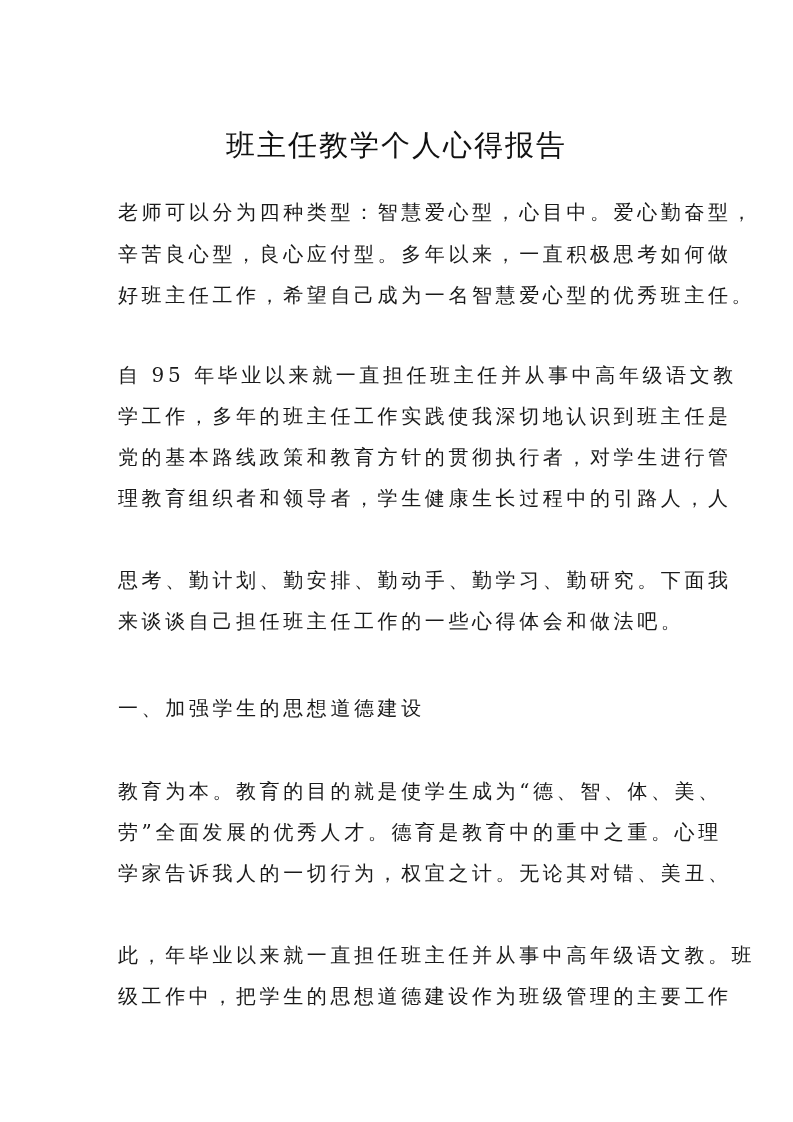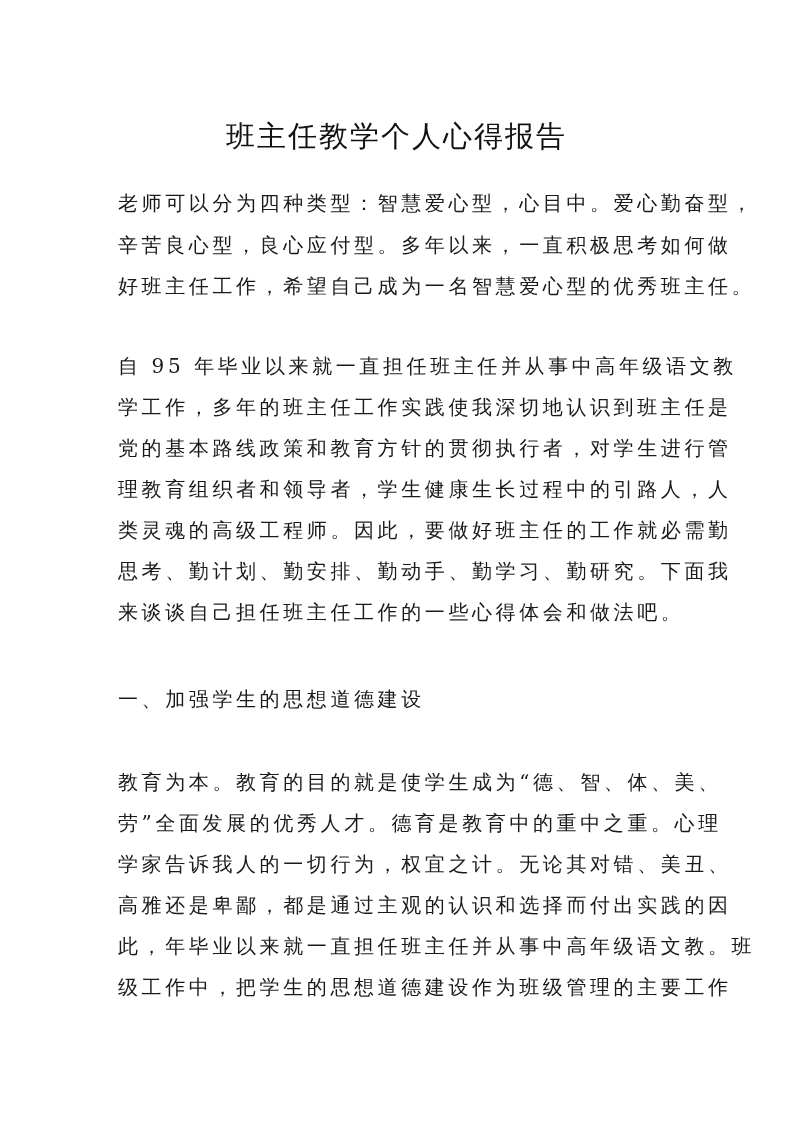--- a/index.html
+++ b/index.html
@@ -11,21 +11,21 @@
       width: 793px;
       height: 1122px;
       position: relative;
       overflow: hidden;
       font-family: "DejaVu Serif", "Liberation Serif", serif;
       color: #1a1a1a;
     }
     .page {
       position: absolute;
       left: 0;
-      top: 0;
+      top: 9px;
       width: 793px;
       height: 792px;
       background: #ffffff;
     }
     .title {
       position: absolute;
       left: 0;
       width: 793px;
       top: 97px;
       text-align: center;
@@ -53,25 +53,23 @@
   <h1 class="title">班主任教学个人心得报告</h1>
 
   <div class="line" style="top:188px">老师可以分为四种类型：智慧爱心型，心目中。爱心勤奋型，</div>
   <div class="line" style="top:230px">辛苦良心型，良心应付型。多年以来，一直积极思考如何做</div>
   <div class="line" style="top:271px">好班主任工作，希望自己成为一名智慧爱心型的优秀班主任。</div>
 
   <div class="line" style="top:351px">自 95 年毕业以来就一直担任班主任并从事中高年级语文教</div>
   <div class="line" style="top:433px">党的基本路线政策和教育方针的贯彻执行者，对学生进行管</div>
   <div class="line" style="top:392px">学工作，多年的班主任工作实践使我深切地认识到班主任是</div>
   <div class="line" style="top:474px">理教育组织者和领导者，学生健康生长过程中的引路人，人</div>
-  <div class="line" style="top:515px">类灵魂的高级工程师。因此，要做好班主任的工作就必需勤</div>
   <div class="line" style="top:556px">思考、勤计划、勤安排、勤动手、勤学习、勤研究。下面我</div>
   <div class="line" style="top:597px">来谈谈自己担任班主任工作的一些心得体会和做法吧。</div>
 
   <div class="line" style="top:684px">一、加强学生的思想道德建设</div>
 
   <div class="line" style="top:767px">教育为本。教育的目的就是使学生成为“德、智、体、美、</div>
   <div class="line" style="top:808px">劳”全面发展的优秀人才。德育是教育中的重中之重。心理</div>
   <div class="line" style="top:849px">学家告诉我人的一切行为，权宜之计。无论其对错、美丑、</div>
-  <div class="line" style="top:890px">高雅还是卑鄙，都是通过主观的认识和选择而付出实践的因</div>
   <div class="line" style="top:931px">此，年毕业以来就一直担任班主任并从事中高年级语文教。班</div>
   <div class="line" style="top:972px">级工作中，把学生的思想道德建设作为班级管理的主要工作</div>
 </div>
 
 </body></html>

